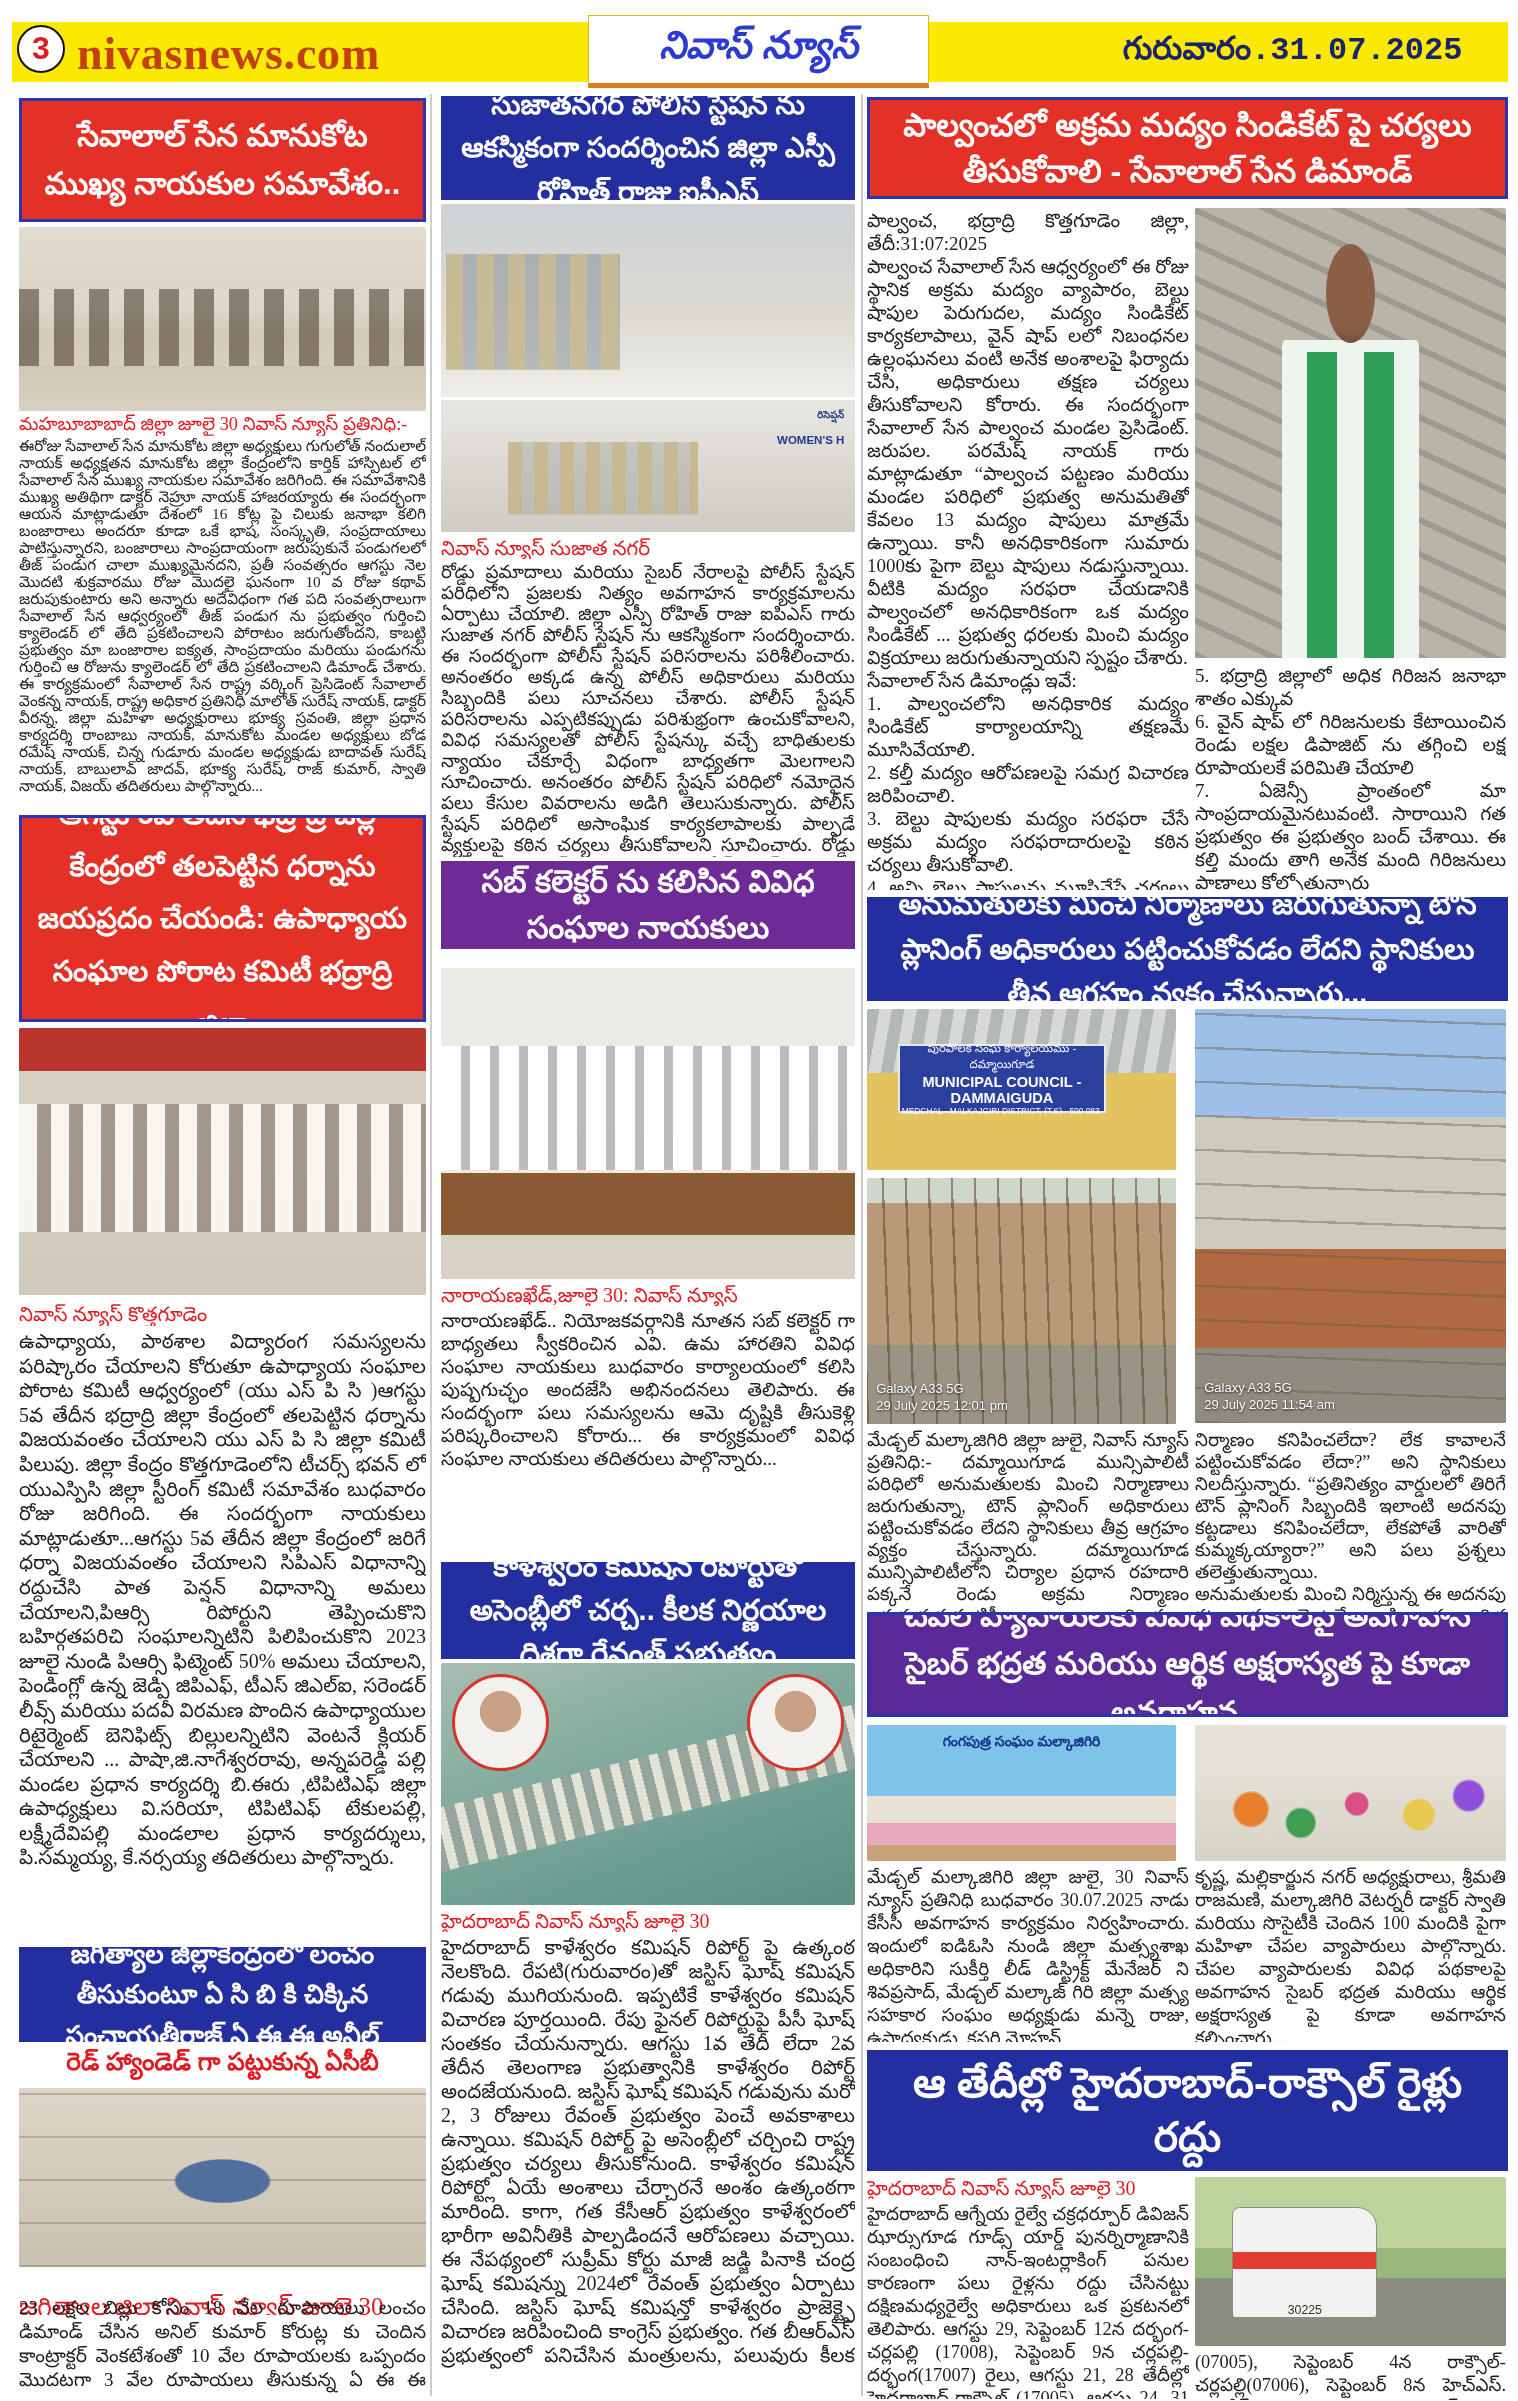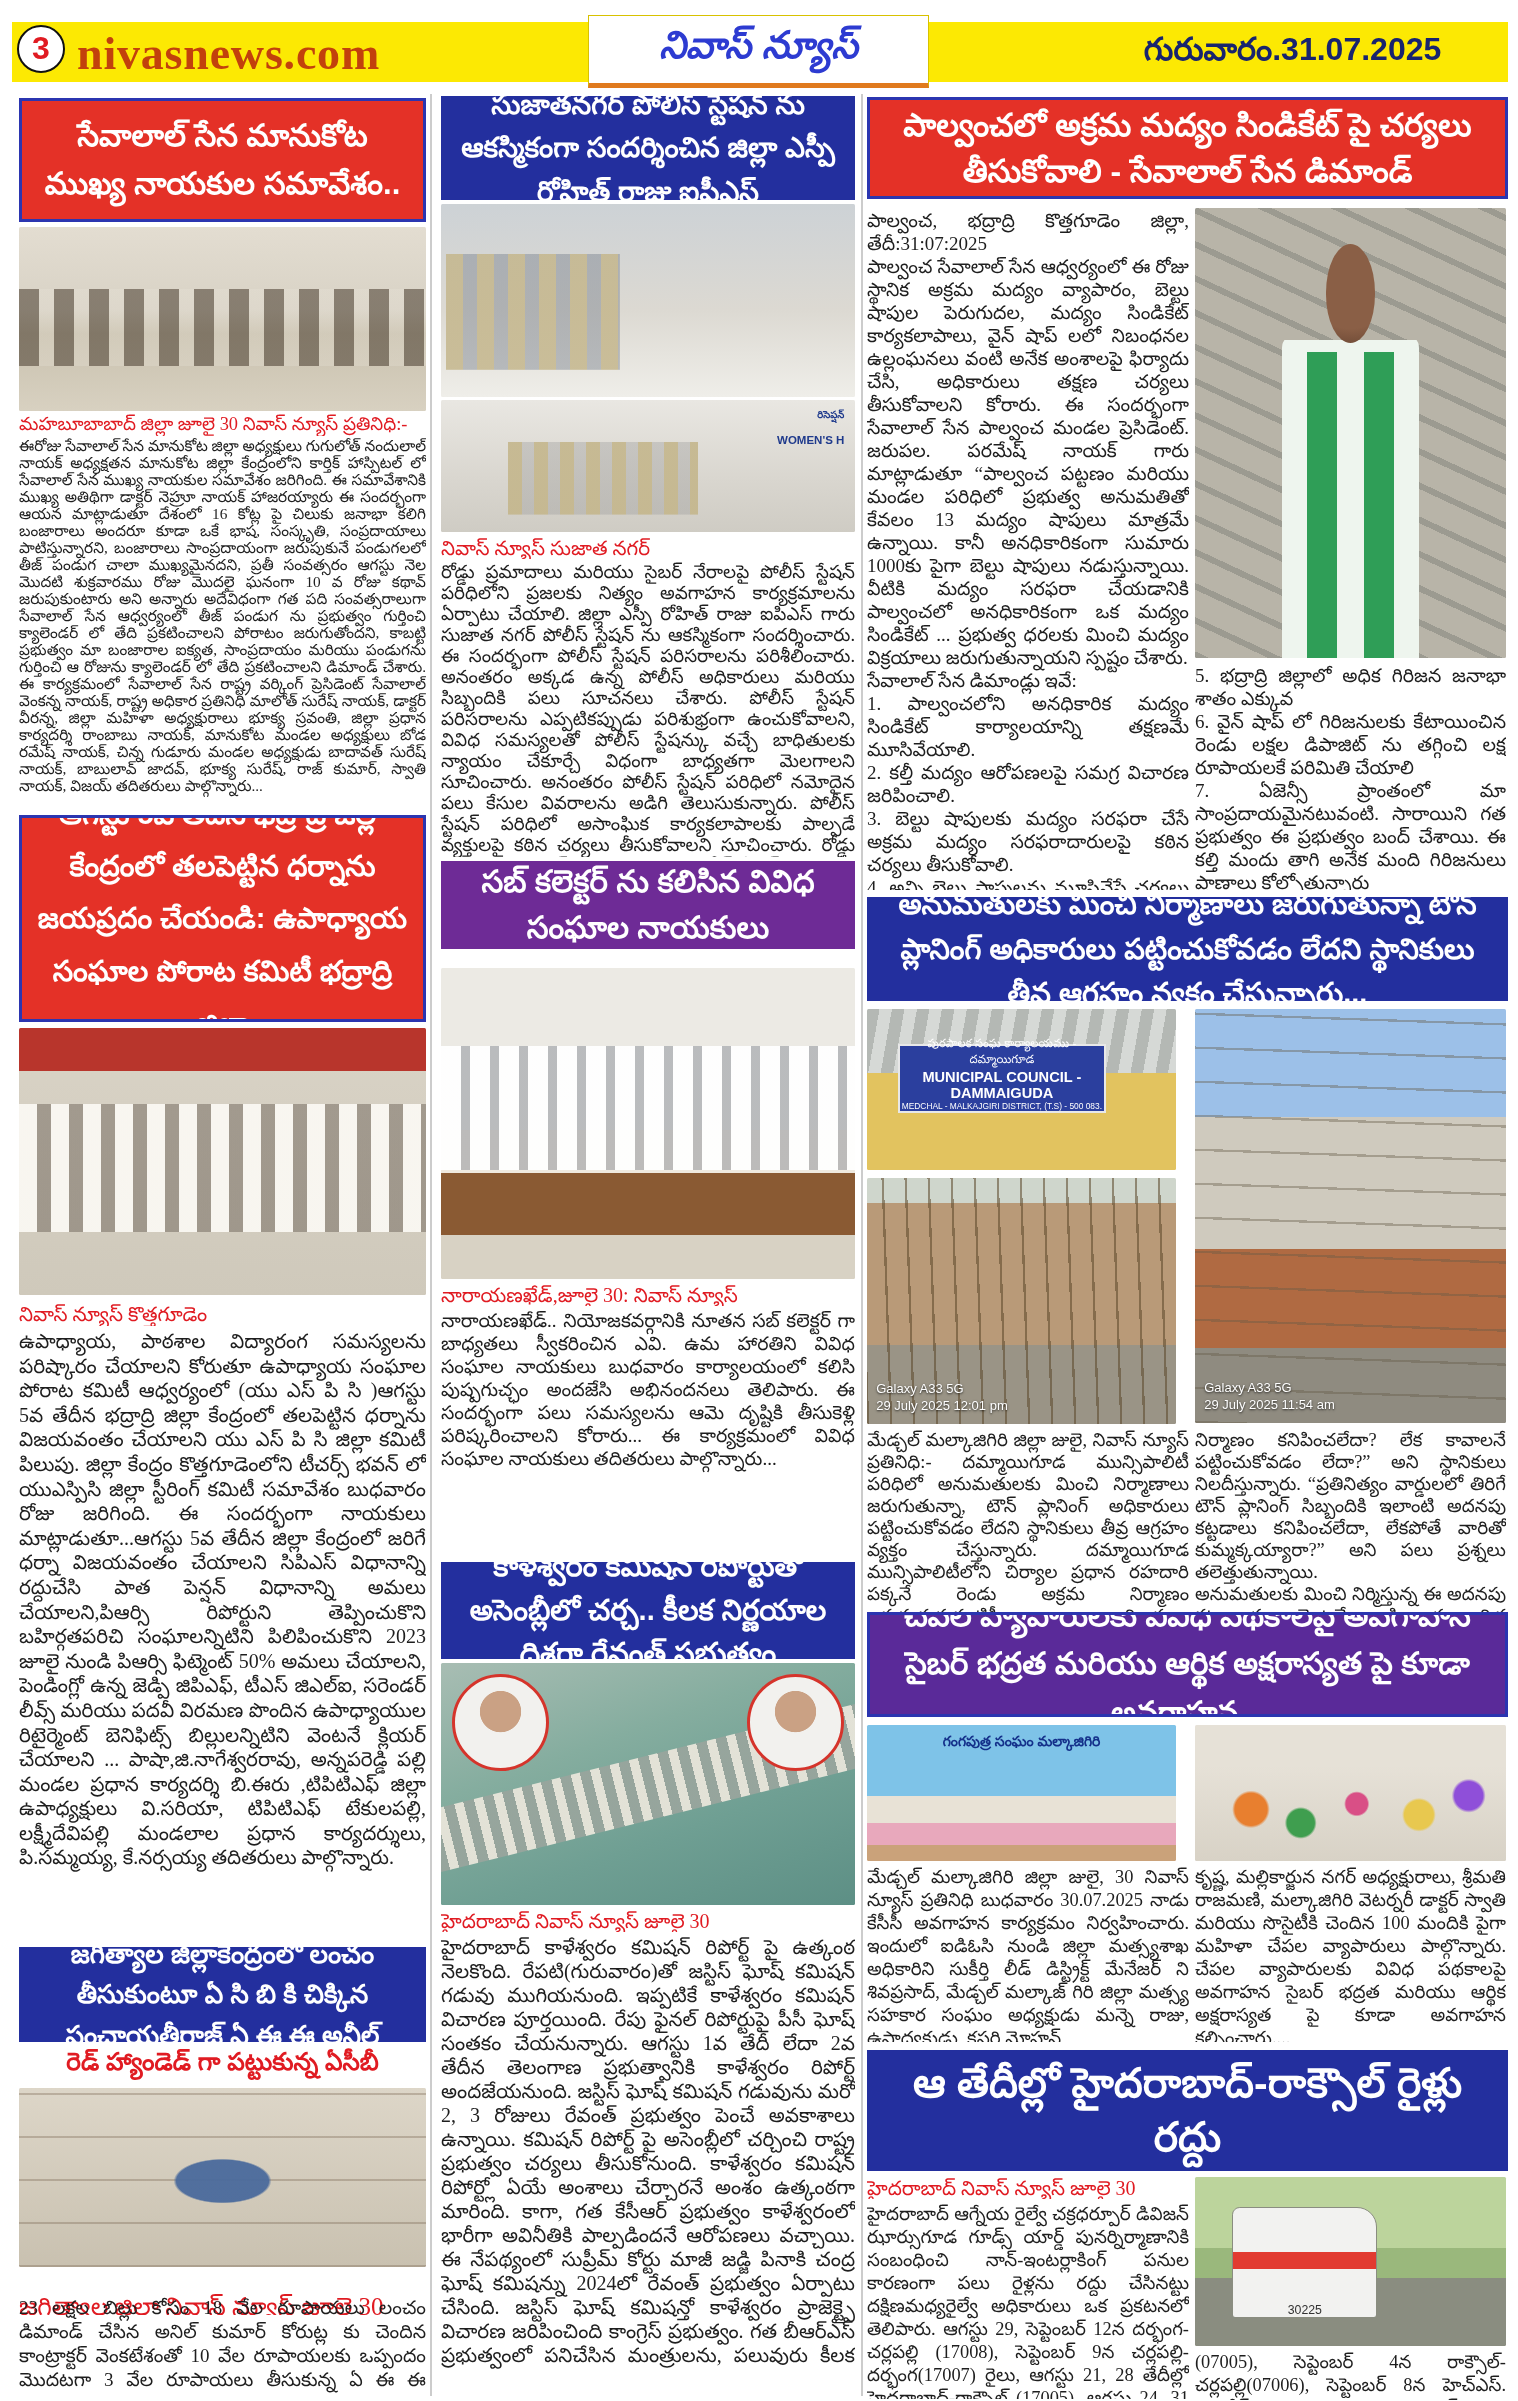--- a/index.html
+++ b/index.html
@@ -11,21 +11,21 @@
   .pgnum{left:17px;top:24.6px;width:48px;height:48px;background:#ffffff;border:2.3px solid #111;
          border-radius:50%;display:flex;align-items:center;justify-content:center;
          font-weight:bold;font-size:32px;color:#e01b22;font-family:"Liberation Sans",sans-serif;}
   .site{left:77px;top:26px;width:430px;height:54px;display:flex;align-items:center;
         font-size:46px;font-weight:bold;color:#c2410c;letter-spacing:0.8px;}
   .mastbox{left:588px;top:15.3px;width:341px;height:73px;background:#ffffff;border:0.8px solid #d8c200;
            border-bottom:5.4px solid #e07a1e;display:flex;align-items:center;justify-content:center;}
   .mastbox span{font-size:38px;font-weight:bold;font-style:italic;color:#2d3bd1;
                 font-family:"Liberation Sans",sans-serif;}
   .edate{left:1093px;top:31px;width:399px;height:43px;display:flex;align-items:center;justify-content:center;
-         font-size:32px;font-weight:bold;color:#18246e;font-family:Liberation Sans, sans-serif;}
+         font-size:32px;font-weight:bold;color:#18246e;font-family:Liberation Mono, monospace;}
   
   .hl{display:flex;align-items:center;justify-content:center;text-align:center;font-weight:bold;
       color:#ffffff;font-family:"Liberation Sans",sans-serif;padding:3.1px 10.7px;overflow:hidden;}
   .hl.red{background:#e43127;border:3.8px solid #2b35b0;}
   .hl.blue{background:#232f9e;}
   .hl.purple{background:#6e2b96;}
   .hl.purple2{background:#5a2a99;border:3.8px solid #2b35b0;}
   .byline{color:#e01b22;font-weight:normal;text-align:left;overflow:hidden;}
   .bd{color:#1e1e1e;text-align:justify;overflow:hidden;white-space:pre-line;}
   .subhl{color:#e01b22;font-weight:bold;text-align:center;overflow:hidden;
@@ -61,21 +61,21 @@
   .p-dam{background:linear-gradient(160deg,#a8bdb3 0%,#85ad9f 35%,#6f9f93 65%,#5d8f85 100%);}
   .barrage{position:absolute;left:-6%;top:38%;width:115%;height:26%;transform:rotate(-14deg);
      background:repeating-linear-gradient(90deg,#e8e5da 0 9.2px,#98a59d 9.2px 20px);opacity:.95;}
   .inset{position:absolute;width:91px;height:91px;border-radius:50%;border:3.8px solid #d5342b;
      background:radial-gradient(circle at 50% 38%,#caa184 0 28%,#f2f1ee 29% 100%);}
   .p-msign{background-image:
      linear-gradient(180deg, rgba(0,0,0,0) 0 40%, #e2c35f 40% 100%),
      repeating-linear-gradient(100deg,#b4b8b4 0 12.3px,#d6d9d6 12.3px 24.6px);}
   .msign-board{position:absolute;left:10%;top:22%;width:66%;height:40%;background:#2b3f9e;
      border:2.3px solid #e8e8e8;color:#ffffff;display:flex;flex-direction:column;align-items:center;
-     justify-content:flex-end;text-align:center;font-family:"Liberation Sans",sans-serif;}
+     justify-content:center;text-align:center;font-family:"Liberation Sans",sans-serif;}
   .p-constr1{background-image:
      repeating-linear-gradient(88deg, rgba(90,70,40,.55) 0 2.3px, rgba(0,0,0,0) 2.3px 23px),
      linear-gradient(180deg,#cfd6cc 0 10%,#b99a78 10% 68%,#9a9486 68% 100%);}
   .p-constr2{background-image:
      repeating-linear-gradient(2deg, rgba(100,90,70,.4) 0 2.3px, rgba(0,0,0,0) 2.3px 34px),
      linear-gradient(180deg,#9cc0e8 0 26%,#cfcabe 26% 58%,#b06a42 58% 82%,#8f8b80 82% 100%);}
   .wmark{position:absolute;left:9.2px;bottom:9.2px;color:#ffffff;font-size:13px;line-height:1.35;
      font-family:"Liberation Sans",sans-serif;text-shadow:0 0.8px 2.3px rgba(0,0,0,.8);}
   .p-fishmeet{background:linear-gradient(180deg,#7ec3e8 0 52%,#e8e2d6 52% 72%,#e8a8bc 72% 88%,#caa27a 88% 100%);}
   .mural-label{position:absolute;top:6%;left:0;width:100%;text-align:center;color:#14308a;

